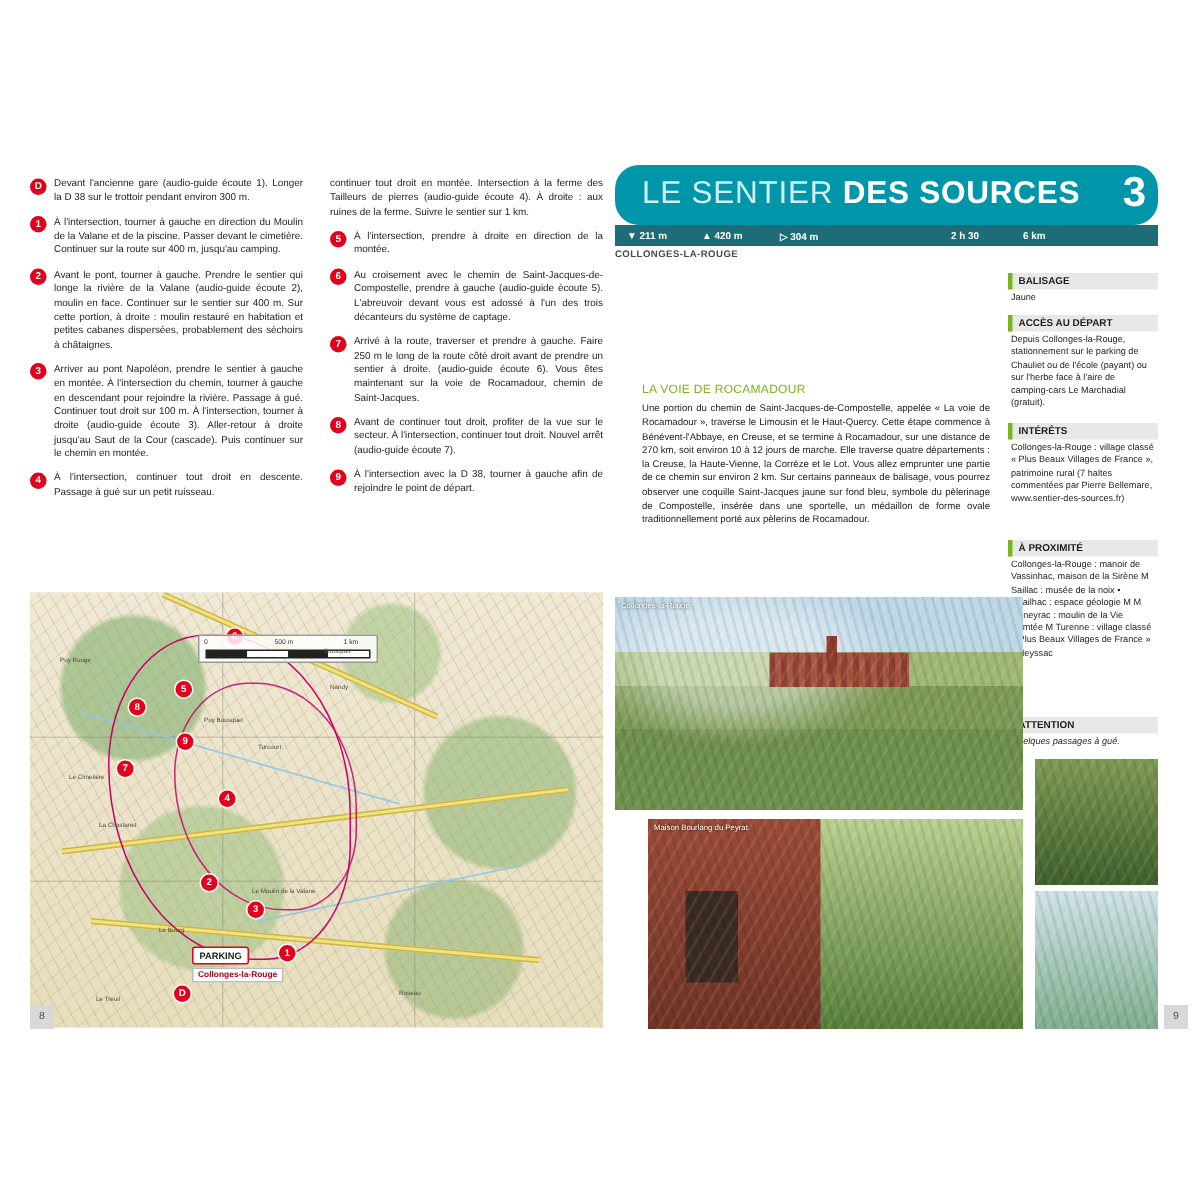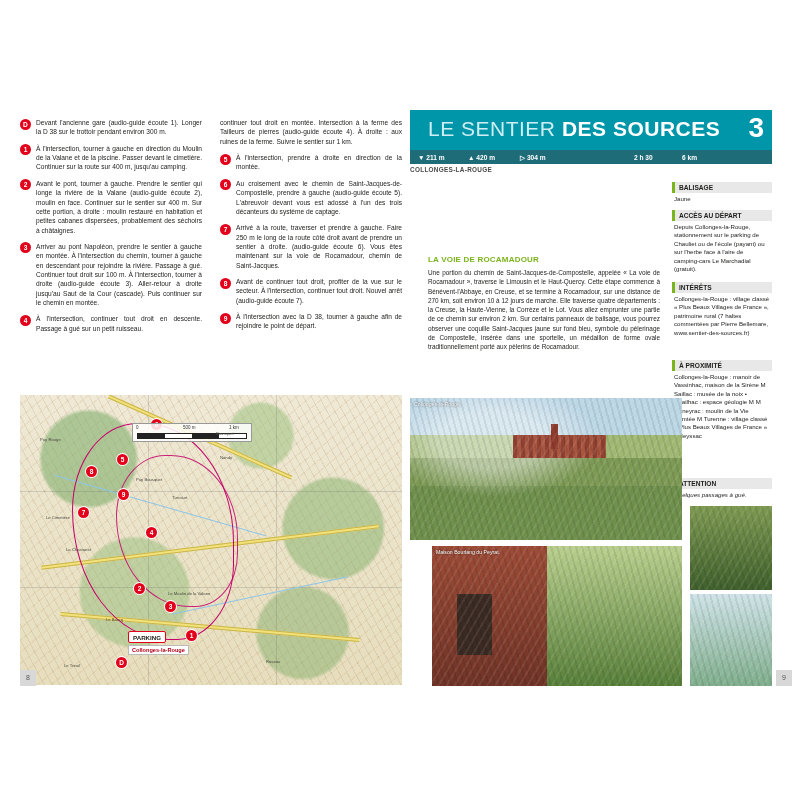--- a/index.html
+++ b/index.html
@@ -40,31 +40,31 @@
   .scalebar .bar{position:absolute;left:4px;top:9px;width:108px;height:4px;background:linear-gradient(to right,#222 0 25%,#fff 25% 50%,#222 50% 75%,#fff 75% 100%);border:.4px solid #222;}
   .scalebar .t0{position:absolute;left:3px;top:1px;}
   .scalebar .t1{position:absolute;left:50px;top:1px;}
   .scalebar .t2{position:absolute;left:96px;top:1px;}
   .parking{position:absolute;left:108px;top:236px;background:#fff;border:1px solid #e2001a;border-radius:2px;padding:1.5px 4px;font-size:6.2px;font-weight:bold;color:#1d1d1b;}
   .village-lbl{position:absolute;left:108px;top:250px;background:#fff;border:.6px solid #bbb;padding:1px 3px;font-size:5.6px;font-weight:bold;color:#b1001a;line-height:1.15;text-align:center;}
   .pagenum-l{position:absolute;left:0px;top:560px;width:16px;height:16px;background:#d8d8d8;color:#555;font-size:7px;text-align:center;line-height:16px;}
 
   
   .right{position:absolute;left:402px;top:0;width:382px;height:580px;}
-  .titlebar{position:absolute;left:0;top:0;width:362px;height:40px;background:#0096a9;}
+  .titlebar{position:absolute;left:0;top:0;width:362px;height:40px;background:#0096a9;border-radius:16px;}
   .titlebar .t1{position:absolute;left:18px;top:7px;font-size:21px;color:#cfeef3;font-weight:normal;letter-spacing:.5px;}
   .titlebar .t2{font-weight:bold;color:#ffffff;}
   .titlebar .tnum{position:absolute;right:8px;top:2px;font-size:28px;color:#ffffff;font-weight:bold;}
   .infobar{position:absolute;left:0;top:40px;width:362px;height:14px;background:#1d6c78;color:#fff;font-size:6.6px;font-weight:bold;}
   .infobar span{position:absolute;top:3.5px;}
   .ib1{left:8px;} .ib2{left:58px;} .ib3{left:110px;} .ib4{left:224px;} .ib5{left:272px;}
   .subtitle{position:absolute;left:0;top:56px;font-size:6.4px;font-weight:bold;color:#4a4a4a;letter-spacing:.3px;}
 
   .intro{position:absolute;left:18px;top:72px;width:222px;font-size:7.6px;line-height:1.45;font-weight:bold;color:#1d1d1b;}
-  .h-green{position:absolute;left:18px;top:145px;font-size:8px;font-weight:bold;color:#7ab51d;letter-spacing:.2px;}
+  .h-green{position:absolute;left:18px;top:145px;font-size:8px;font-weight:normal;color:#7ab51d;letter-spacing:.2px;}
   .body-text{position:absolute;left:18px;top:158px;width:232px;font-size:6.4px;line-height:1.45;color:#1d1d1b;text-align:justify;}
 
   .sidebox{position:absolute;left:262px;width:100px;}
   .sb-head{background:#e8e8e8;border-left:3px solid #7ab51d;font-size:6.6px;font-weight:bold;color:#1d1d1b;padding:2px 4px;margin-bottom:2px;}
   .sb-body{font-size:6.1px;line-height:1.38;color:#1d1d1b;padding:0 2px 4px 2px;}
   .sb-body i{font-style:italic;}
 
   .photo{position:absolute;overflow:hidden;}
   .cap{position:absolute;left:4px;top:3px;font-size:5.2px;color:#fff;text-shadow:0 0 2px rgba(0,0,0,.8);}
   .pagenum-r{position:absolute;right:0px;top:560px;width:16px;height:16px;background:#d8d8d8;color:#555;font-size:7px;text-align:center;line-height:16px;}

